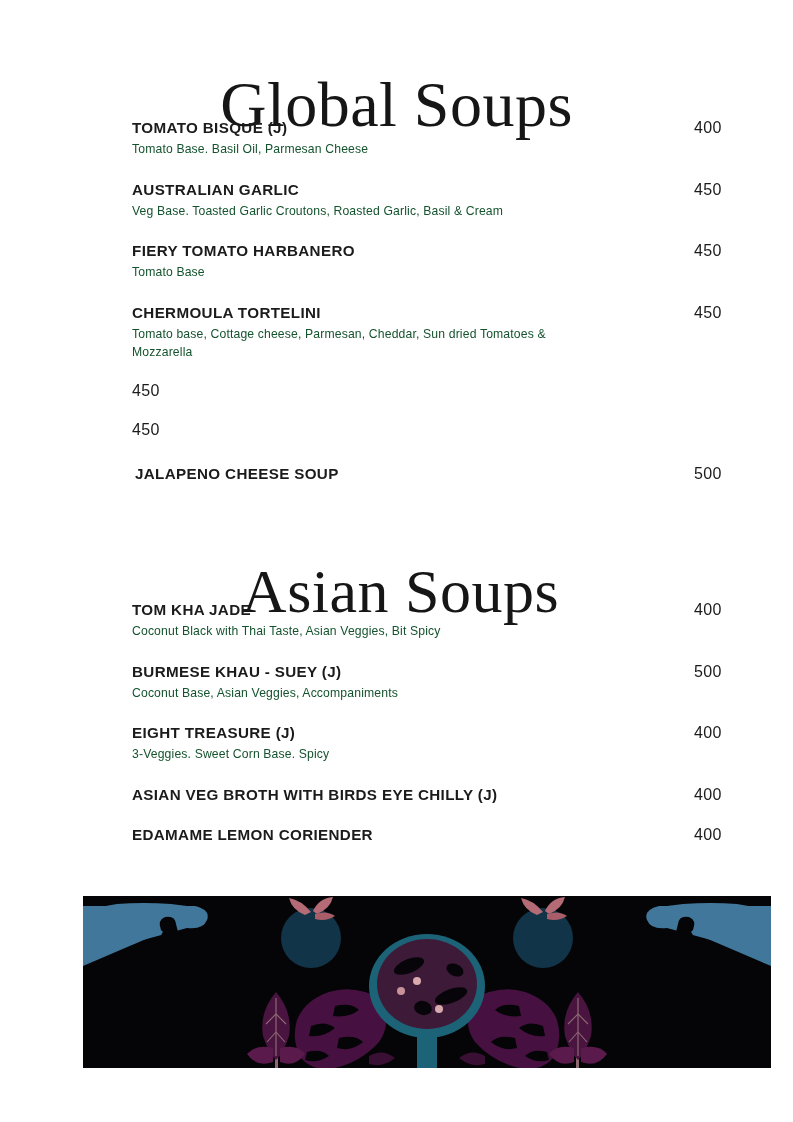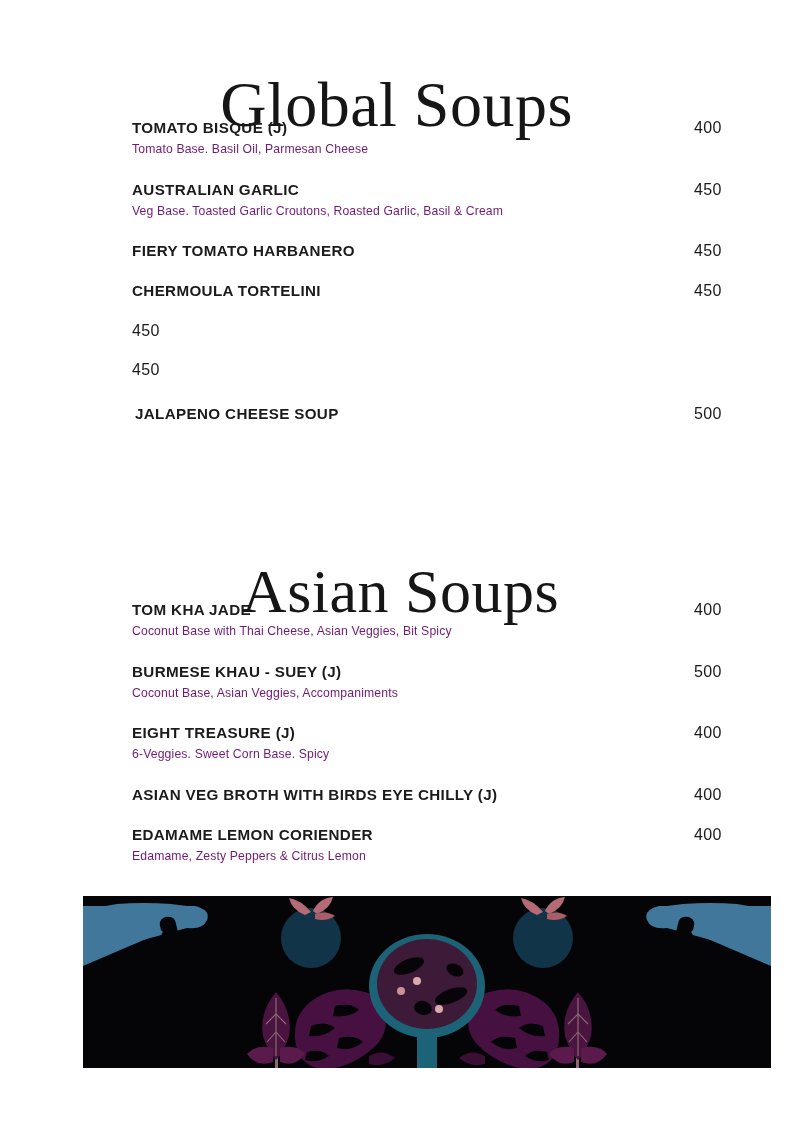--- a/index.html
+++ b/index.html
@@ -88,21 +88,21 @@
     color: #1b1b1b;
     letter-spacing: 0.4px;
     white-space: nowrap;
     min-width: 42px;
   }
 
   .item-desc {
     font-family: "Liberation Sans", sans-serif;
     font-size: 12.2px;
     font-weight: 400;
-    color: #701a75;
+    color: #14532d;
     letter-spacing: 0.15px;
     line-height: 1.48;
     margin-top: 3px;
     max-width: 430px;
   }
   .item-desc:empty { display: none; margin-top: 0; }
 
   
   .menu-item.indented .item-name { padding-left: 3px; }
 
@@ -144,27 +144,29 @@
         <div class="item-price">450</div>
       </div>
       <div class="item-desc">Veg Base. Toasted Garlic Croutons, Roasted Garlic, Basil &amp; Cream</div>
     </div>
 
     <div class="menu-item">
       <div class="item-row">
         <div class="item-name">FIERY TOMATO HARBANERO</div>
         <div class="item-price">450</div>
       </div>
+      <div class="item-desc">Tomato Base</div>
     </div>
 
     <div class="menu-item">
       <div class="item-row">
         <div class="item-name">CHERMOULA TORTELINI</div>
         <div class="item-price">450</div>
       </div>
+      <div class="item-desc">Tomato base, Cottage cheese, Parmesan, Cheddar, Sun dried Tomatoes &amp; Mozzarella</div>
     </div>
 
     <div class="menu-item">
       <div class="item-row">
         <div class="item-price">450</div>
       </div>
     </div>
 
     <div class="menu-item no-desc indented">
       <div class="item-row">
@@ -185,52 +187,51 @@
 
   <h1 class="section-title section-title-2">Asian Soups</h1>
 
   <div class="menu-group menu-group-asian">
 
     <div class="menu-item">
       <div class="item-row">
         <div class="item-name">TOM KHA JADE</div>
         <div class="item-price">400</div>
       </div>
-      <div class="item-desc">Coconut Base with Thai Cheese, Asian Veggies, Bit Spicy</div>
+      <div class="item-desc">Coconut Black with Thai Taste, Asian Veggies, Bit Spicy</div>
     </div>
 
     <div class="menu-item">
       <div class="item-row">
         <div class="item-name">BURMESE KHAU - SUEY (J)</div>
         <div class="item-price">500</div>
       </div>
       <div class="item-desc">Coconut Base, Asian Veggies, Accompaniments</div>
     </div>
 
     <div class="menu-item">
       <div class="item-row">
         <div class="item-name">EIGHT TREASURE (J)</div>
         <div class="item-price">400</div>
       </div>
-      <div class="item-desc">6-Veggies. Sweet Corn Base. Spicy</div>
+      <div class="item-desc">3-Veggies. Sweet Corn Base. Spicy</div>
     </div>
 
     <div class="menu-item">
       <div class="item-row">
         <div class="item-name">ASIAN VEG BROTH WITH BIRDS EYE CHILLY (J)</div>
         <div class="item-price">400</div>
       </div>
     </div>
 
     <div class="menu-item">
       <div class="item-row">
         <div class="item-name">EDAMAME LEMON CORIENDER</div>
         <div class="item-price">400</div>
       </div>
-      <div class="item-desc">Edamame, Zesty Peppers &amp; Citrus Lemon</div>
     </div>
 
   </div>
 
   <div class="illustration">
     <svg viewBox="0 0 688 172" preserveAspectRatio="none">
       <rect x="0" y="0" width="688" height="172" fill="#050507"></rect>
 
       <g>
         <path d="M0,14 L0,70 L70,40 Q92,36 104,26 Q116,16 104,10 L88,8 Q60,6 34,8 Z" fill="#41779b"></path>

